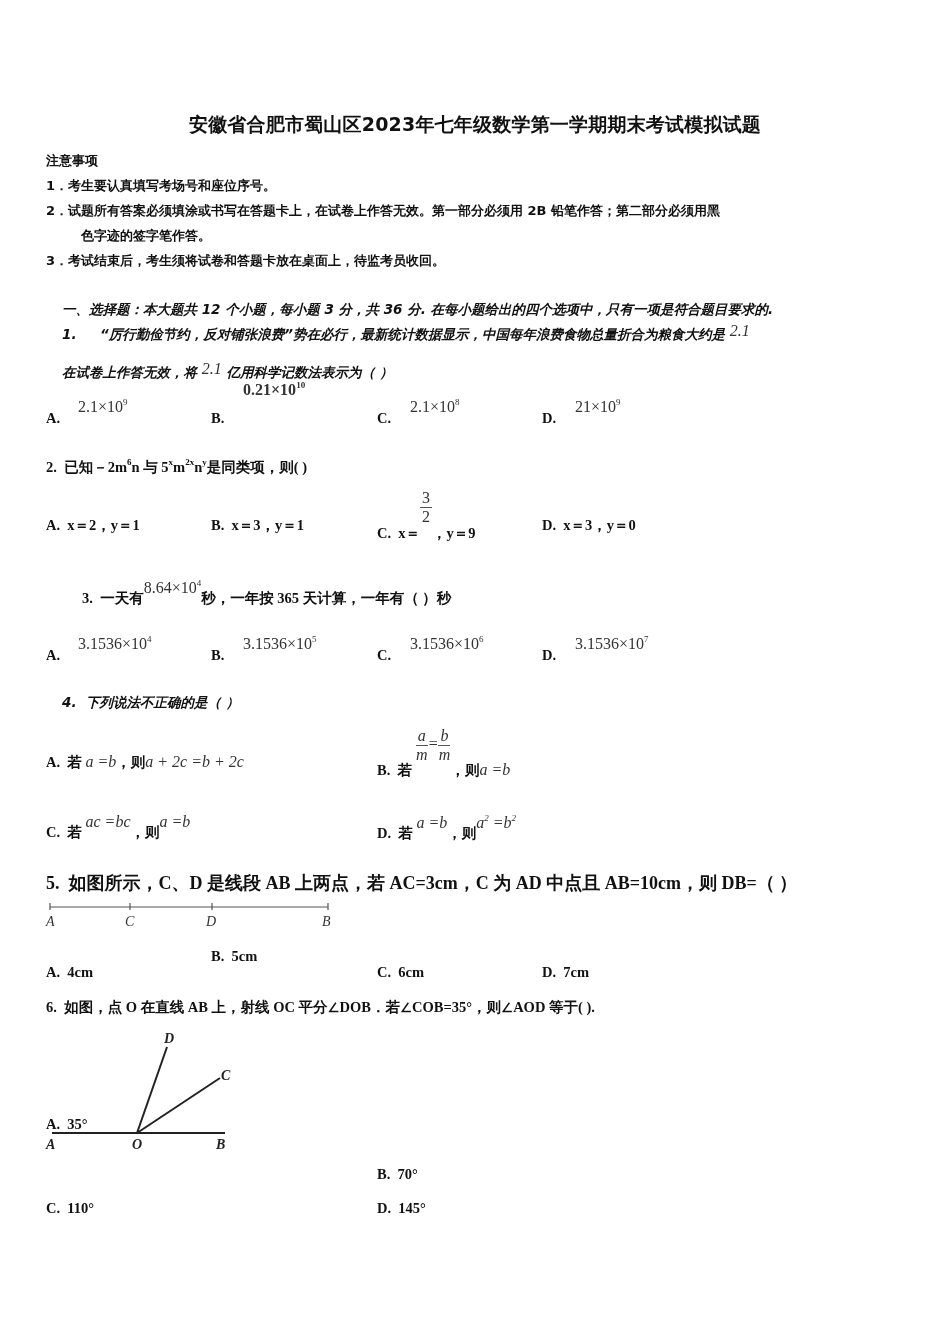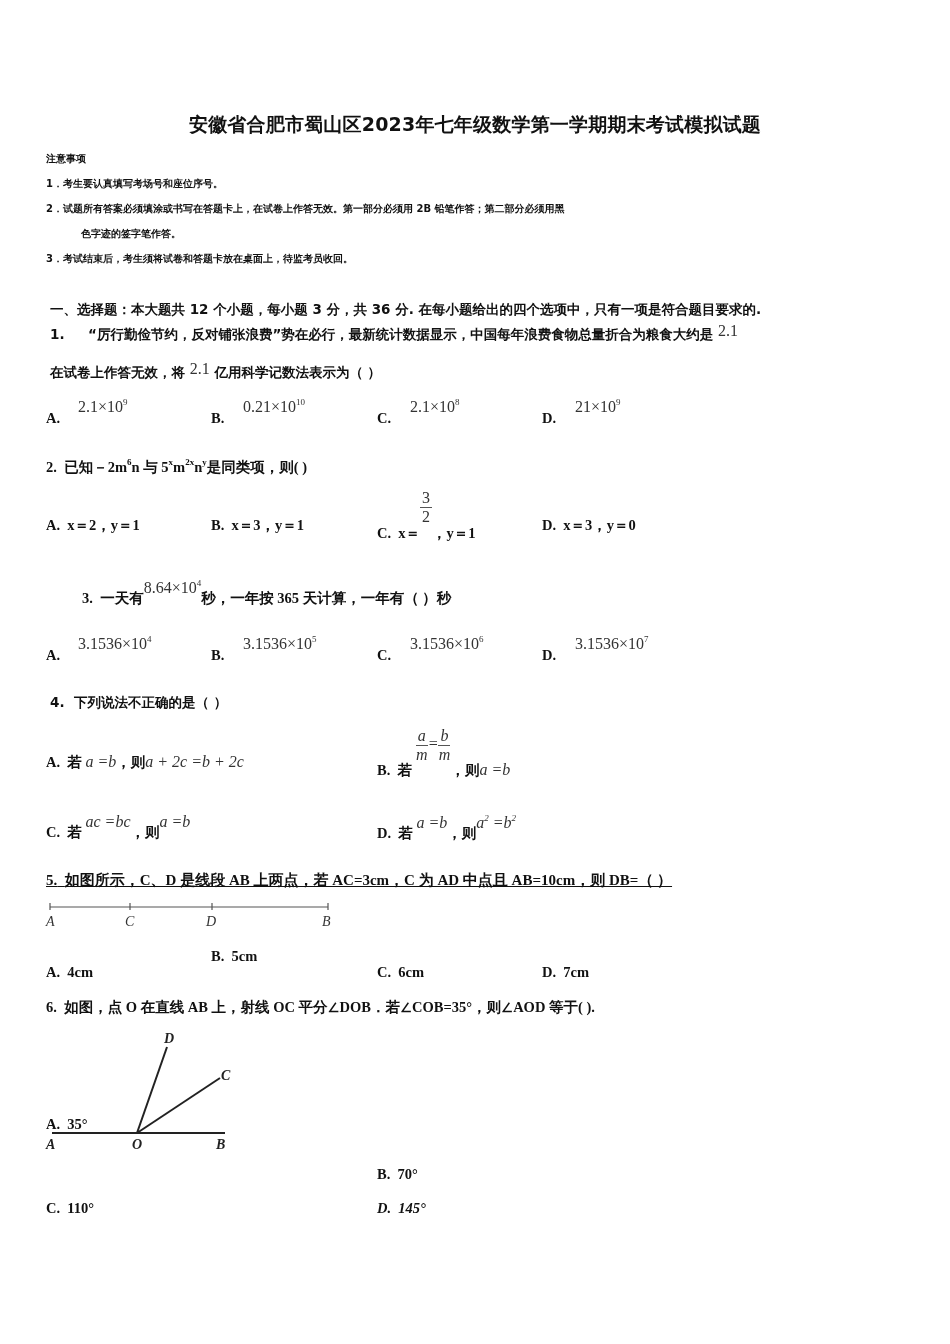--- a/index.html
+++ b/index.html
@@ -1,22 +1,22 @@
 <!DOCTYPE html>
 <html><head>
 <meta charset="utf-8">
 <style>
   html, body { margin: 0; padding: 0; background: #ffffff; }
   body { width: 950px; height: 1344px; position: relative; overflow: hidden;
          font-family: "DejaVu Serif", "Liberation Serif", serif; color: #111; }
   .abs { position: absolute; white-space: nowrap; }
   .title { top: 112px; left: 0; width: 950px; text-align: center;
            font-family: "DejaVu Sans", sans-serif; font-weight: bold; font-size: 19px; letter-spacing: 0.2px; }
-  .note { font-family: "DejaVu Sans", sans-serif; font-size: 10px; font-weight: bold; left: 46px; }
-  .q { font-family: "DejaVu Sans", sans-serif; font-size: 13.5px; font-weight: bold; left: 50px; }
+  .note { font-family: "DejaVu Sans", sans-serif; font-size: 13px; font-weight: bold; left: 46px; }
+  .q { font-family: "DejaVu Sans", sans-serif; font-size: 13.5px; font-weight: bold; left: 62px; font-style: italic; }
   .opt { font-family: "Liberation Serif", serif; font-weight: bold; font-size: 14.5px; }
   .math { font-family: "Liberation Serif", serif; font-weight: normal; font-size: 16px; color: #333; }
   .mathi { font-family: "Liberation Serif", serif; font-style: italic; font-weight: normal; font-size: 16px; color: #333; }
   sup { font-size: 9px; vertical-align: 7px; }
   .frac { display: inline-block; text-align: center; vertical-align: middle; position: relative; }
   .frac .num { display: block; border-bottom: 1px solid #555; padding: 0 2px; line-height: 18px; }
   .frac .den { display: block; line-height: 18px; }
   svg text { font-family: "Liberation Serif", serif; font-style: italic; }
 </style>
 </head>
@@ -38,34 +38,34 @@
   <span class="math" style="position:relative;top:-3px;">2.1</span>
 </div>
 <div class="abs q" style="top:363px;">
   <span>在试卷上作答无效，将</span>
   <span class="math" style="position:relative;top:-3px;">2.1</span>
   <span>亿用科学记数法表示为（    ）</span>
 </div>
 <div class="abs opt" style="top:410px;left:46px;"><span>A.</span></div>
 <div class="abs math" style="top:397px;left:78px;"><span>2.1×10</span><sup>9</sup></div>
 <div class="abs opt" style="top:410px;left:211px;"><span>B.</span></div>
-<div class="abs math" style="top:397px;left:243px;"><span>0.21×10</span><sup>10</sup></div>
+<div class="abs math" style="top:380px;left:243px;font-weight:bold;"><span>0.21×10</span><sup>10</sup></div>
 <div class="abs opt" style="top:410px;left:377px;"><span>C.</span></div>
 <div class="abs math" style="top:397px;left:410px;"><span>2.1×10</span><sup>8</sup></div>
 <div class="abs opt" style="top:410px;left:542px;"><span>D.</span></div>
 <div class="abs math" style="top:397px;left:575px;"><span>21×10</span><sup>9</sup></div>
 
 <div class="abs opt" style="top:457px;left:46px;">
   <span>2.</span>&nbsp;
   <span>已知－2m</span><sup>6</sup><span>n 与 5</span><sup>x</sup><span>m</span><sup>2x</sup><span>n</span><sup>y</sup><span>是同类项，则(          )</span>
 </div>
 <div class="abs opt" style="top:516px;left:46px;"><span>A.</span>&nbsp;&nbsp;<span>x＝2，y＝1</span></div>
 <div class="abs opt" style="top:516px;left:211px;"><span>B.</span>&nbsp;&nbsp;<span>x＝3，y＝1</span></div>
 <div class="abs opt" style="top:489px;left:377px;">
-  <span style="position:relative;top:27px;">C.</span>&nbsp;&nbsp;<span style="position:relative;top:27px;">x＝</span><span class="frac math" style="font-weight:normal;"><span class="num">3</span><span class="den">2</span></span><span style="position:relative;top:27px;">，y＝1</span>
+  <span style="position:relative;top:27px;">C.</span>&nbsp;&nbsp;<span style="position:relative;top:27px;">x＝</span><span class="frac math" style="font-weight:normal;"><span class="num">3</span><span class="den">2</span></span><span style="position:relative;top:27px;">，y＝9</span>
 </div>
 <div class="abs opt" style="top:516px;left:542px;"><span>D.</span>&nbsp;&nbsp;<span>x＝3，y＝0</span></div>
 
 <div class="abs opt" style="top:588px;left:46px;margin-left:36px;">
   <span>3.</span>&nbsp;
   <span>一天有</span><span class="math" style="position:relative;top:-10px;"><span>8.64×10</span><sup>4</sup></span><span>秒，一年按 365 天计算，一年有（   ）秒</span>
 </div>
 <div class="abs opt" style="top:647px;left:46px;"><span>A.</span></div>
 <div class="abs math" style="top:634px;left:78px;"><span>3.1536×10</span><sup>4</sup></div>
 <div class="abs opt" style="top:647px;left:211px;"><span>B.</span></div>
@@ -89,21 +89,21 @@
 </div>
 <div class="abs opt" style="top:823px;left:46px;">
   <span>C.</span>&nbsp;&nbsp;<span>若</span>
   <span class="mathi" style="position:relative;top:-10px;">ac =bc</span><span>，则</span><span class="mathi" style="position:relative;top:-10px;">a =b</span>
 </div>
 <div class="abs opt" style="top:823px;left:377px;">
   <span>D.</span>&nbsp;&nbsp;<span>若</span>
   <span class="mathi" style="position:relative;top:-10px;">a =b</span><span>，则</span><span class="mathi" style="position:relative;top:-10px;"><span>a</span><sup>2</sup><span> =b</span><sup>2</sup></span>
 </div>
 
-<div class="abs opt" style="top:871px;left:46px;font-size:15px;text-decoration:underline;">
+<div class="abs opt" style="top:871px;left:46px;font-size:18px;">
   <span>5.</span>&nbsp;
   <span>如图所示，C、D 是线段 AB 上两点，若 AC=3cm，C 为 AD 中点且 AB=10cm，则 DB=（        ）</span>
 </div>
 <svg class="abs" style="top:897px;left:44px;" width="300" height="36">
   <line x1="6" y1="10" x2="284" y2="10" stroke="#555" stroke-width="1.2"></line>
   <line x1="6" y1="6" x2="6" y2="13" stroke="#555" stroke-width="1.2"></line>
   <line x1="86" y1="6" x2="86" y2="13" stroke="#555" stroke-width="1.2"></line>
   <line x1="168" y1="6" x2="168" y2="13" stroke="#555" stroke-width="1.2"></line>
   <line x1="284" y1="6" x2="284" y2="13" stroke="#555" stroke-width="1.2"></line>
   <text x="2" y="29" font-size="14" fill="#333">A</text>
@@ -126,13 +126,13 @@
   <line x1="97" y1="108" x2="180" y2="53" stroke="#222" stroke-width="2"></line>
   <text x="6" y="124" font-size="14" font-weight="bold" fill="#222">A</text>
   <text x="92" y="124" font-size="14" font-weight="bold" fill="#222">O</text>
   <text x="176" y="124" font-size="14" font-weight="bold" fill="#222">B</text>
   <text x="181" y="55" font-size="14" font-weight="bold" fill="#222">C</text>
   <text x="124" y="18" font-size="14" font-weight="bold" fill="#222">D</text>
 </svg>
 <div class="abs opt" style="top:1116px;left:46px;"><span>A.</span>&nbsp;&nbsp;<span>35°</span></div>
 <div class="abs opt" style="top:1166px;left:377px;"><span>B.</span>&nbsp;&nbsp;<span>70°</span></div>
 <div class="abs opt" style="top:1200px;left:46px;text-align:center;"><span>C.</span>&nbsp;&nbsp;<span>110°</span></div>
-<div class="abs opt" style="top:1200px;left:377px;font-style:italic;"><span>D.</span>&nbsp;&nbsp;<span>145°</span></div>
+<div class="abs opt" style="top:1200px;left:377px;"><span>D.</span>&nbsp;&nbsp;<span>145°</span></div>
 
 </body></html>

